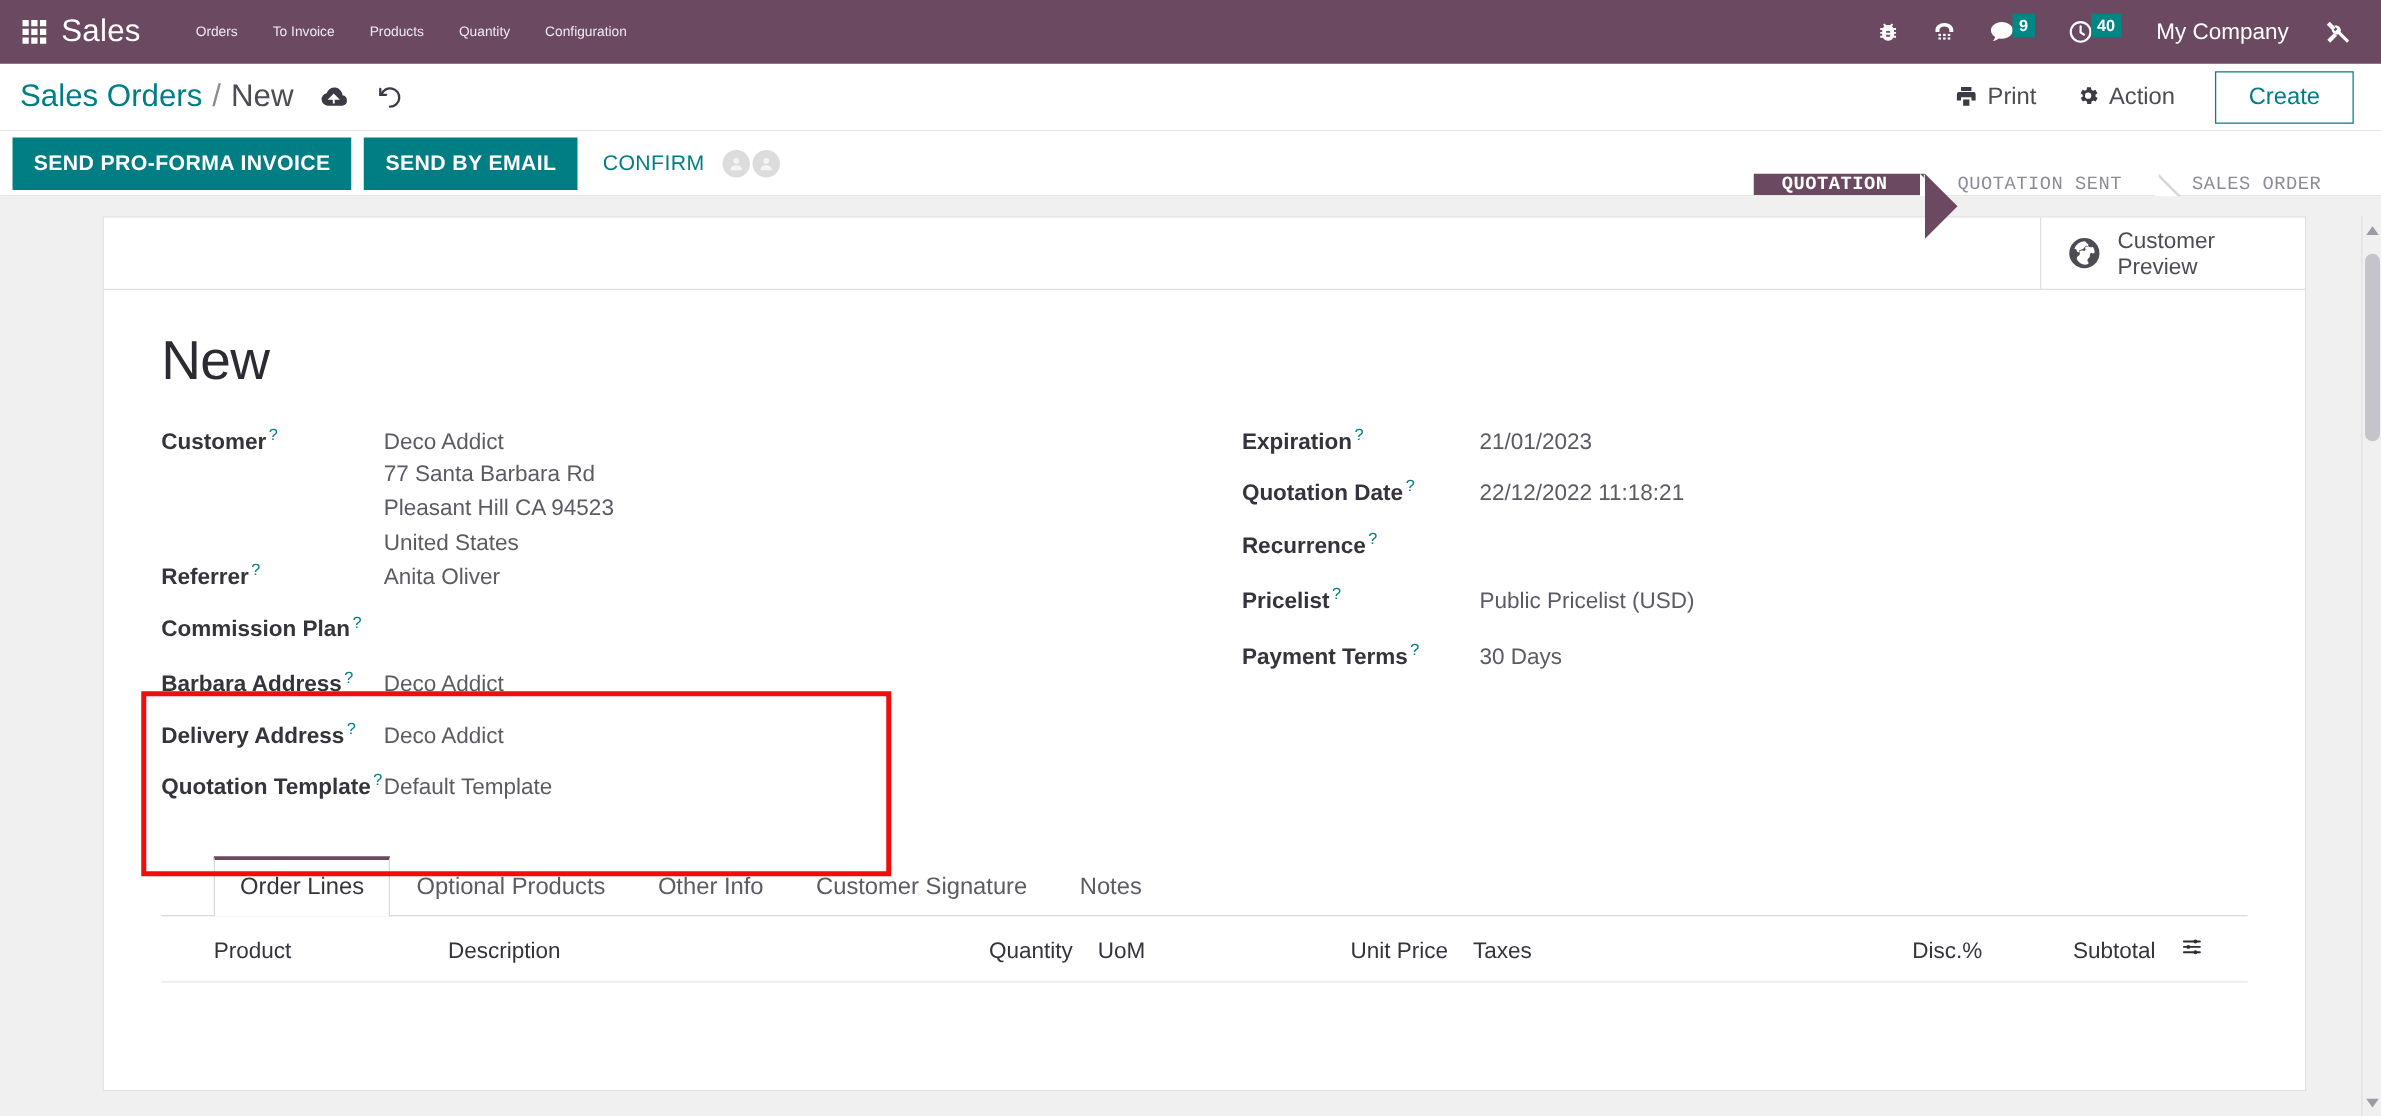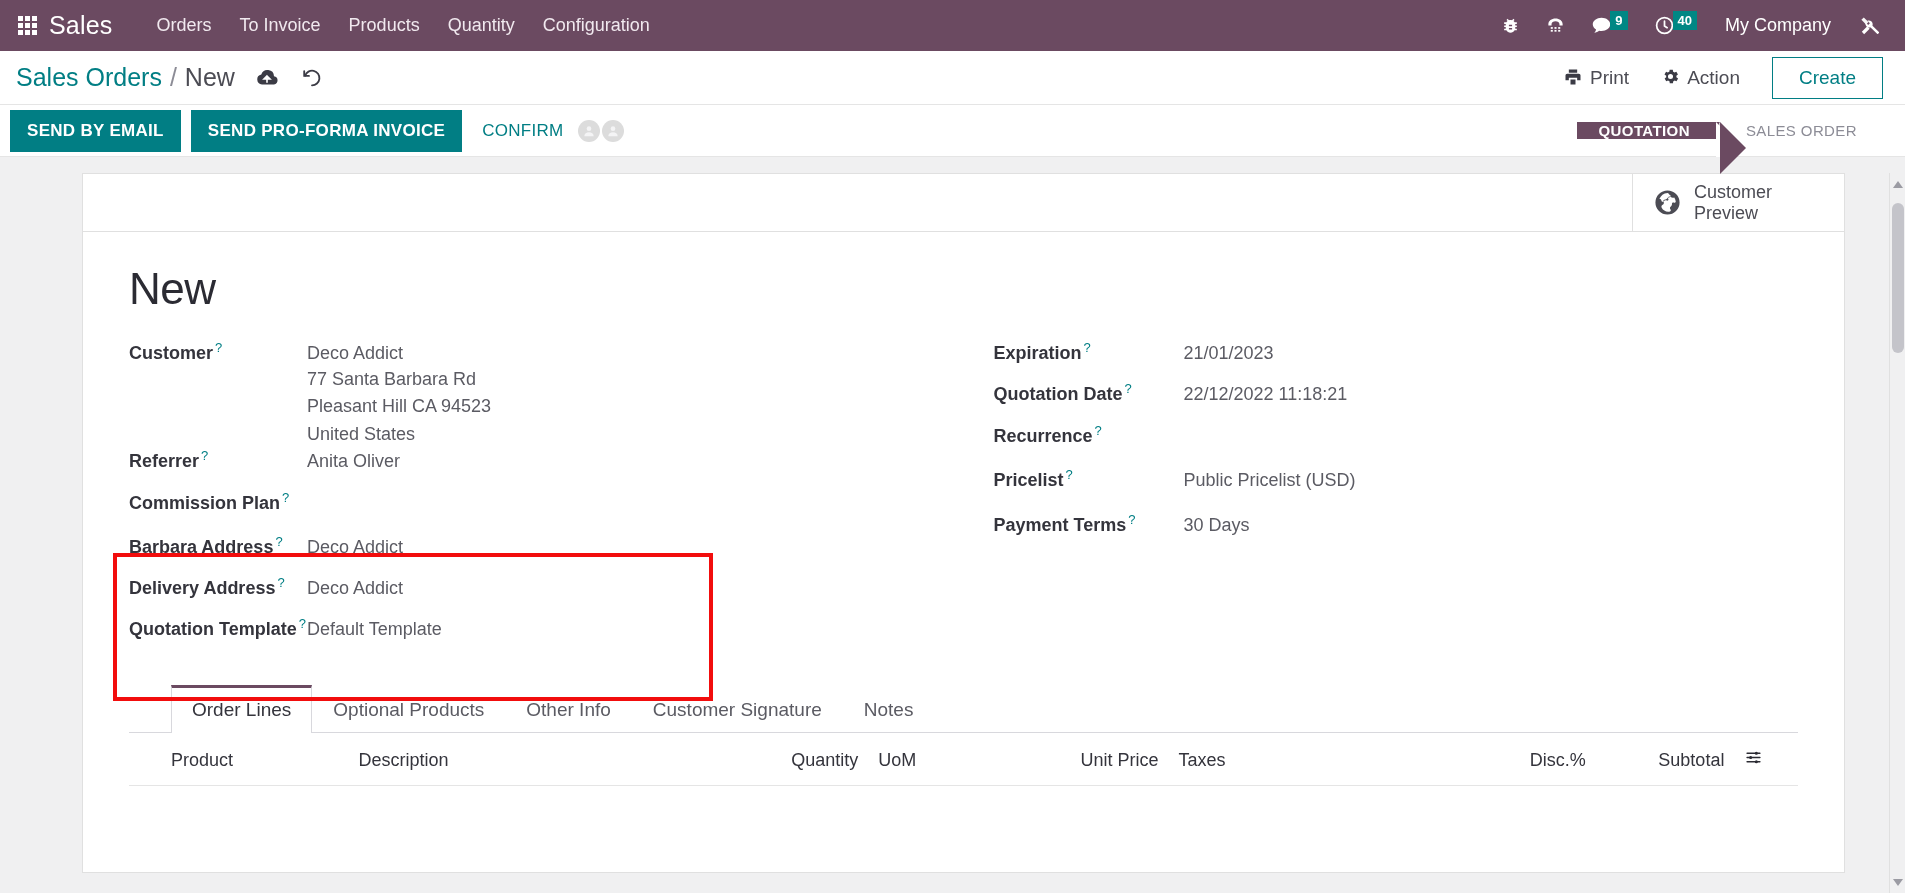--- a/index.html
+++ b/index.html
@@ -32,21 +32,21 @@
   .apps-grid i { display: block; width: 5px; height: 5px; background: #ffffff; }
   .brand {
     font-size: 25px;
     font-weight: 400;
     color: #ffffff;
     margin-right: 30px;
     letter-spacing: .2px;
     cursor: pointer;
   }
   .menu-item {
-    font-size: 18px;
+    font-size: 11px;
     color: #f1e9ef;
     padding: 6px 14px;
     cursor: pointer;
     white-space: nowrap;
   }
   .nav-right {
     margin-left: auto;
     display: flex;
     align-items: center;
     gap: 2px;
@@ -170,23 +170,24 @@
   .followers { display: flex; align-items: center; gap: 2px; margin-left: 4px; }
   .follower-av {
     width: 22px; height: 22px; border-radius: 50%;
     background: #dcdcdc;
     display: flex; align-items: center; justify-content: center;
   }
 
   .statusbar {
     margin-left: auto;
     display: flex;
-    align-items: center;
+    align-items: flex-end;
     height: 100%;
     padding-right: 18px;
+    font-family: Liberation Mono, monospace;
   }
   .stat-step {
     display: flex; align-items: center;
     font-size: 15px;
     letter-spacing: .4px;
     color: #8c8c96;
     padding: 0 30px 0 26px;
     position: relative;
     background: #ffffff;
     cursor: pointer;
@@ -486,42 +487,45 @@
           <path d="M19.4 13a7.8 7.8 0 000-2l2-1.5-2-3.4-2.4 1a7.6 7.6 0 00-1.7-1l-.4-2.6h-4l-.4 2.6c-.6.2-1.2.6-1.7 1l-2.4-1-2 3.4L6.6 11a7.8 7.8 0 000 2l-2 1.5 2 3.4 2.4-1c.5.4 1.1.8 1.7 1l.4 2.6h4l.4-2.6c.6-.2 1.2-.6 1.7-1l2.4 1 2-3.4-2.2-1.5zM12 15.2A3.2 3.2 0 1112 8.8a3.2 3.2 0 010 6.4z"></path>
         </svg>
         <span>Action</span>
       </div>
       <button class="btn-create">Create</button>
     </div>
   </div>
 </div>
 
 <div class="statusbar-row">
+  <button class="btn-primary">SEND PRO-FORMA INVOICE</button>
   <button class="btn-primary">SEND BY EMAIL</button>
-  <button class="btn-primary">SEND PRO-FORMA INVOICE</button>
   <button class="btn-link-confirm">CONFIRM</button>
 
   <div class="followers">
     <span class="follower-av">
       <svg width="14" height="14" viewBox="0 0 24 24" fill="#f4f4f5">
           <circle cx="12" cy="8" r="4"></circle>
           <path d="M4 21c0-4.4 3.6-7 8-7s8 2.6 8 7z"></path>
         </svg>
     </span>
     <span class="follower-av">
       <svg width="14" height="14" viewBox="0 0 24 24" fill="#f4f4f5">
           <circle cx="12" cy="8" r="4"></circle>
           <path d="M4 21c0-4.4 3.6-7 8-7s8 2.6 8 7z"></path>
         </svg>
     </span>
   </div>
 
   <div class="statusbar">
     <div class="stat-step active">
       <span class="stat-label">QUOTATION</span>
+    </div>
+    <div class="stat-step arrow">
+      <span class="stat-label">QUOTATION SENT</span>
     </div>
     <div class="stat-step arrow">
       <span class="stat-label">SALES ORDER</span>
     </div>
   </div>
 </div>
 
 <div class="view-area">
   <div class="app-scroll-wrap">
   <div class="sheet">

